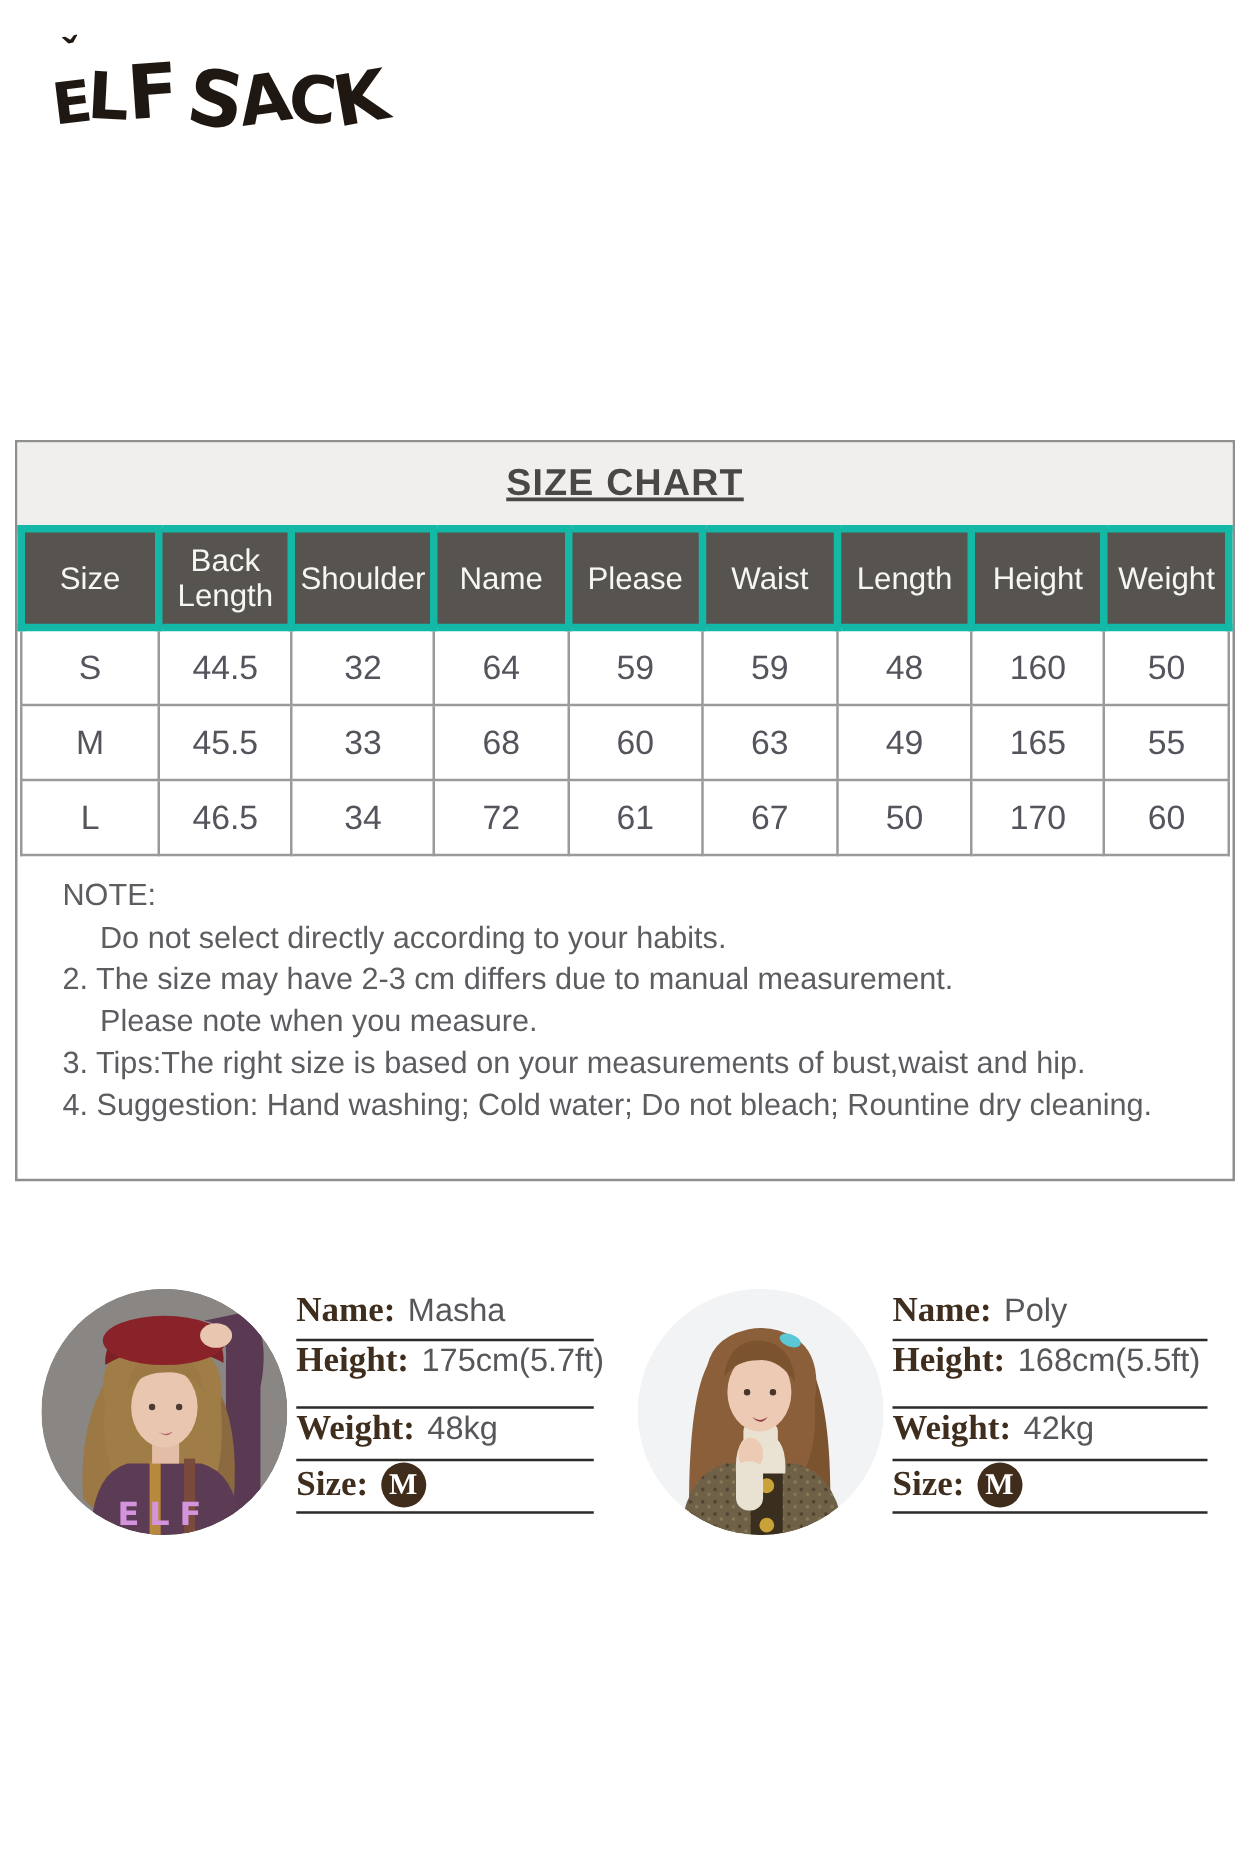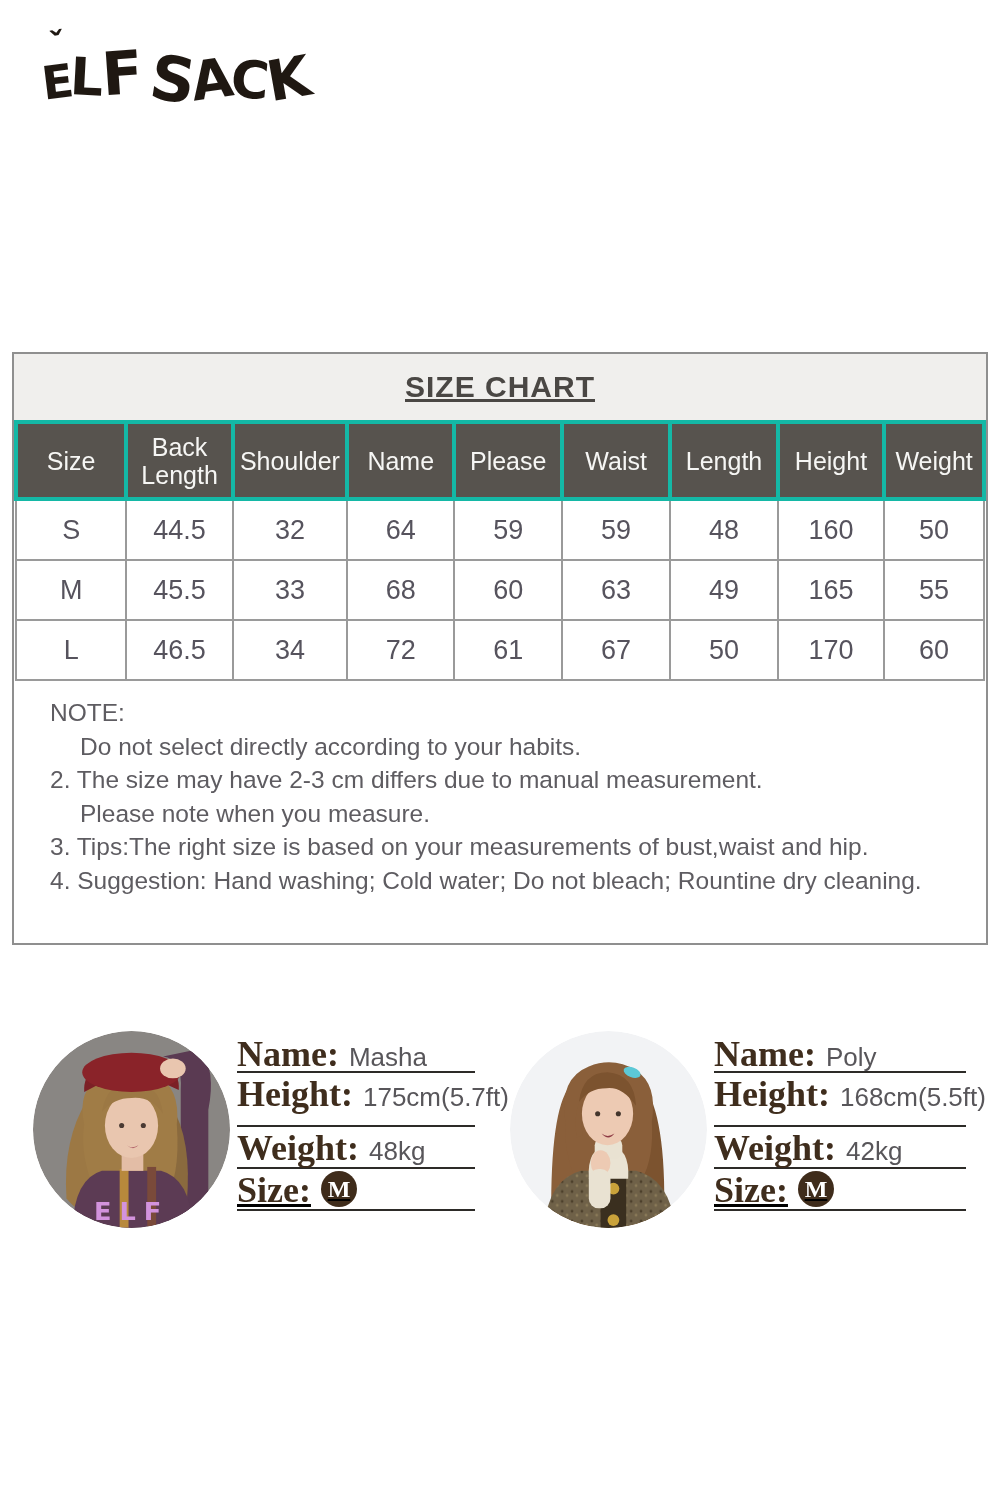--- a/index.html
+++ b/index.html
@@ -26,21 +26,21 @@
     position:absolute;left:12px;top:352px;width:976px;height:593px;
     border:2px solid #8f8f8f;box-sizing:border-box;background:#ffffff;
   }
   .title-bar{
     height:66px;background:#f0efed;display:flex;align-items:center;justify-content:center;
     font-size:30px;font-weight:700;color:#4a4744;letter-spacing:1px;text-decoration:underline;
   }
   table.size-table{width:100%;border-collapse:collapse;table-layout:fixed;}
   table.size-table th{
     background:#57534e;color:#f6f6f4;font-weight:400;font-size:25px;line-height:1.12;
-    border:4px solid #14b8a6;height:69px;padding:2px 2px;text-align:center;
+    border:6px solid #14b8a6;height:69px;padding:2px 2px;text-align:center;
   }
   table.size-table td{
     font-size:27px;color:#56535d;text-align:center;height:56px;
     border:2px solid #9a9a9a;background:#ffffff;
   }
   col.c0{width:11.4%}col.c1{width:11.0%}col.c2{width:11.8%}col.c3{width:11.1%}
   col.c4{width:11.1%}col.c5{width:11.2%}col.c6{width:11.1%}col.c7{width:11.0%}
 
   .note{padding:15px 24px 0 36px;font-size:24.5px;color:#5e5c61;line-height:33.5px;}
   .note .indent{padding-left:30px;}
@@ -50,22 +50,22 @@
   .photo-masha{left:33px;top:1031px;}
   .photo-poly{left:510px;top:1031px;}
   .info{position:absolute;top:1033px;}
   .info-masha{left:237px;width:238px;}
   .info-poly{left:714px;width:252px;}
   .info-row{display:flex;align-items:baseline;border-bottom:2px solid #2d2b28;
     padding-bottom:5px;box-sizing:border-box;}
   .row-name{height:40px;}
   .row-height{height:54px;}
   .row-weight{height:42px;}
-  .row-size{height:42px;align-items:flex-start;text-decoration:underline;}
-  .lbl{font-family:"Liberation Serif",serif;font-weight:700;font-size:36px;color:#3f2d1d;margin-right:10px;white-space:nowrap;}
+  .row-size{height:42px;align-items:flex-end;}
+  .lbl{font-family:"Liberation Serif",serif;font-weight:700;font-size:28px;color:#3f2d1d;margin-right:10px;white-space:nowrap;}
   .val{font-size:26px;color:#58565a;white-space:nowrap;}
   .size-badge{
     width:36px;height:36px;border-radius:50%;background:#3f2c1b;color:#ffffff;
     font-family:"Liberation Serif",serif;font-weight:700;font-size:24px;
     display:flex;align-items:center;justify-content:center;transform:translateY(2px);
   }
 </style>
 </head>
 <body>
 

